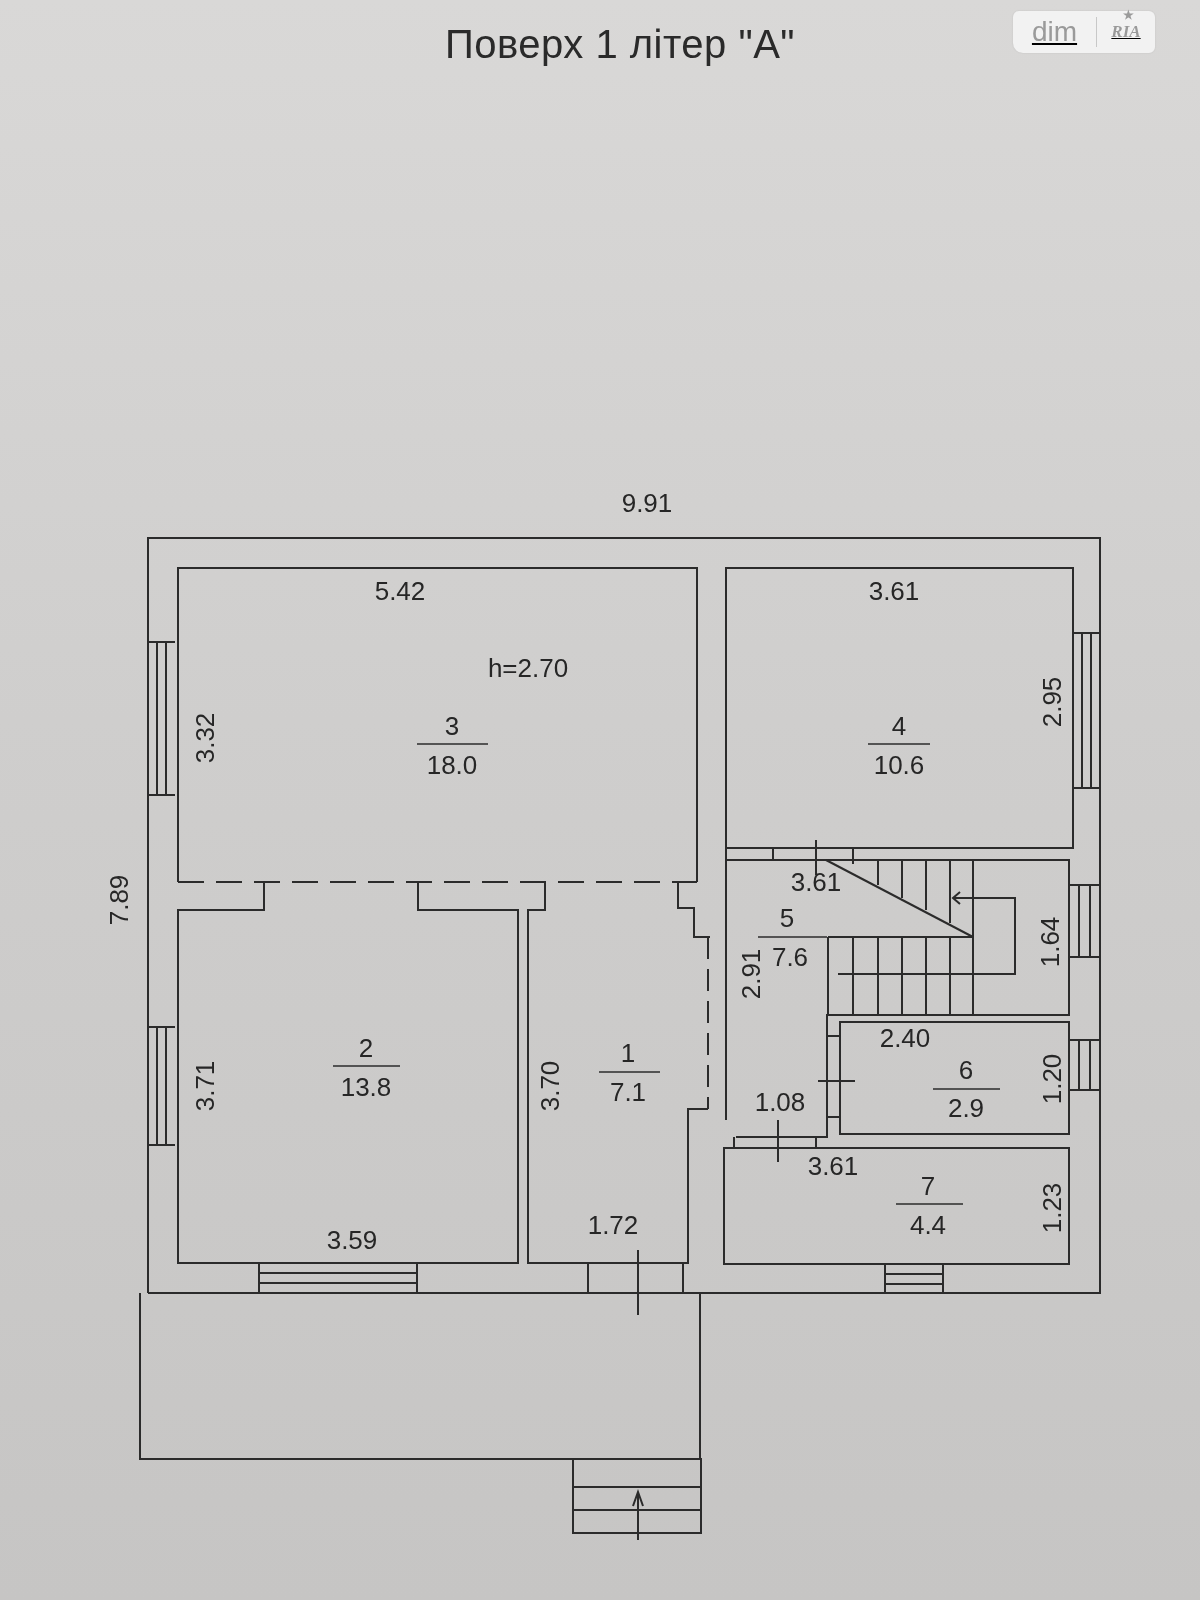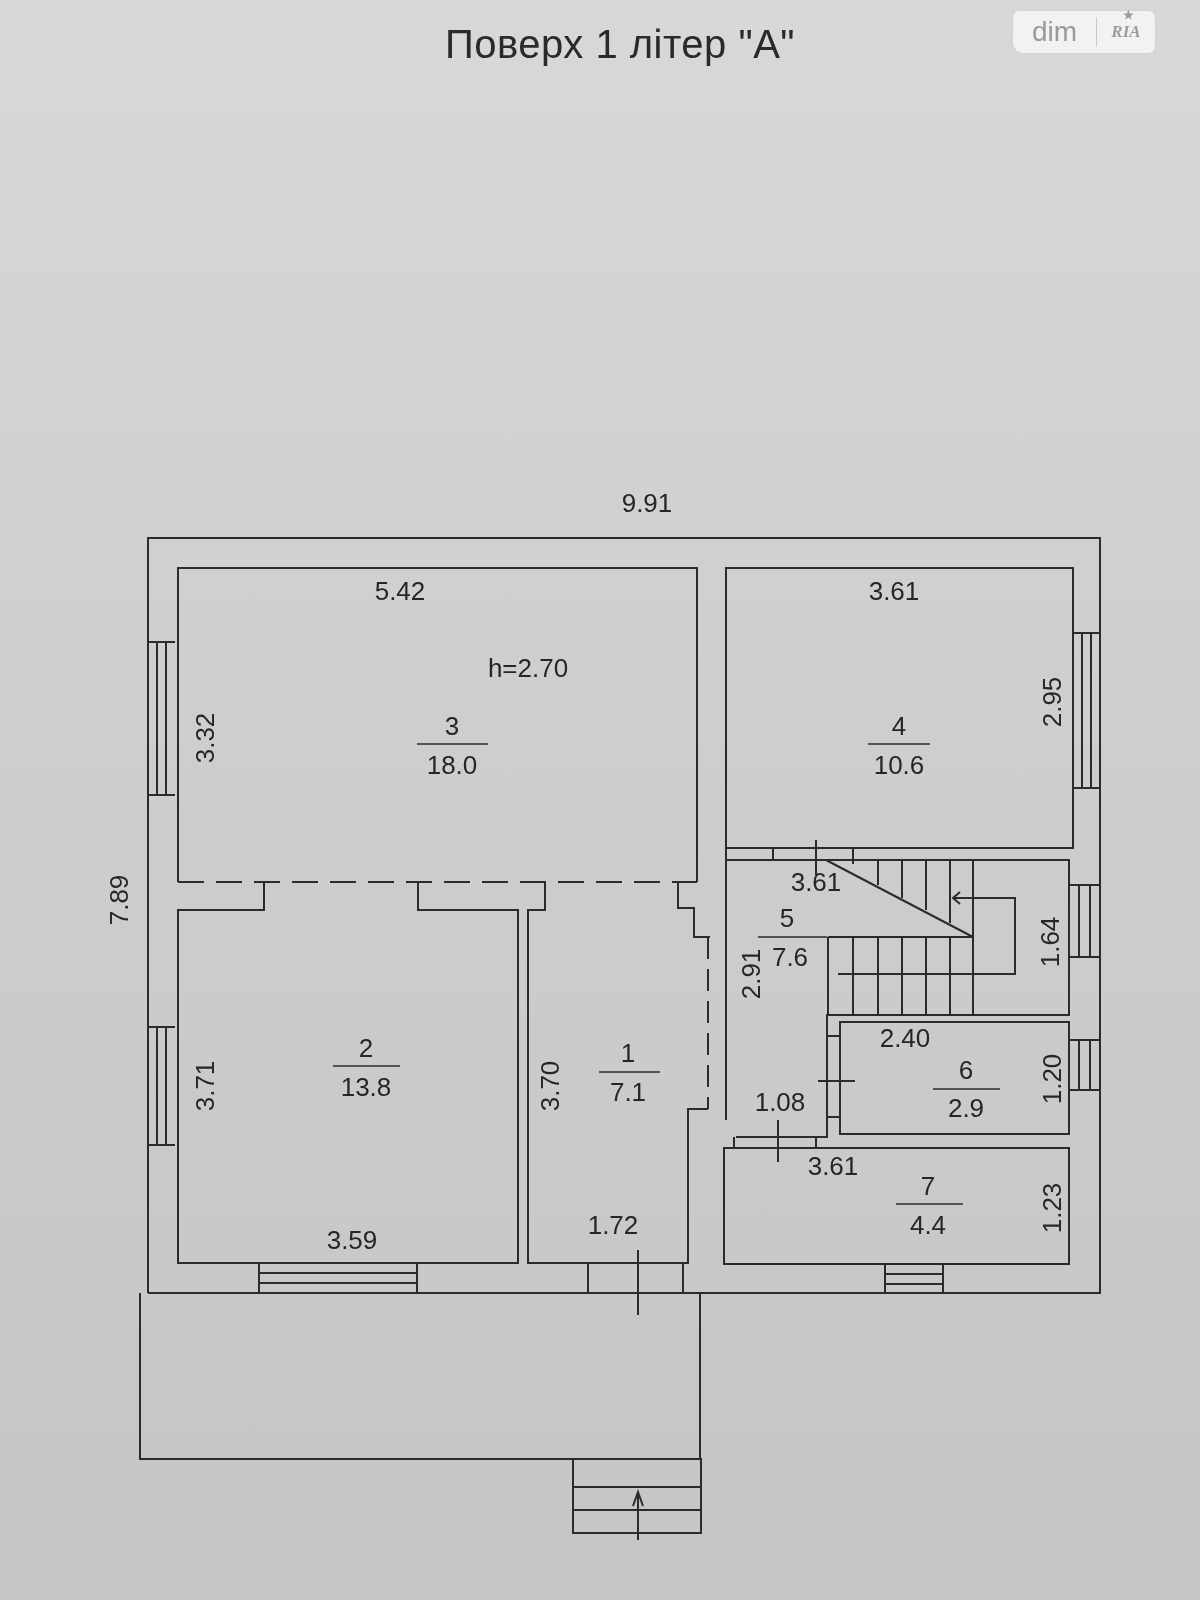--- a/index.html
+++ b/index.html
@@ -10,20 +10,21 @@
     position:relative;
   }
   .title {
     position:absolute; left:0; width:1240px; top:22px; text-align:center;
     font-size:40px; color:#2a2a2a; letter-spacing:0.5px;
   }
   .logo {
     position:absolute; left:1013px; top:11px; width:142px; height:42px;
     background:#f2f2f2; border-radius:6px 6px 6px 10px; display:flex; align-items:center;
     box-shadow:0 0 2px rgba(0,0,0,0.1);
+    text-decoration:underline;
   }
   .logo .dim { width:83px; text-align:center; font-size:28px; color:#9a9a9a; font-weight:400; }
   .logo .sep { width:1px; height:30px; background:#c8c8c8; }
   .logo .ria { flex:1; text-align:center; font-family:"Liberation Serif", serif; font-weight:bold; font-size:17px; color:#9a9a9a; font-style:italic; position:relative; }
   .logo .ria .star { position:absolute; top:-14px; left:26px; font-size:12px; font-style:normal; }
   svg.plan { position:absolute; left:0; top:0; }
   svg.plan text { font-family:"Liberation Sans", sans-serif; fill:#262626; }
 </style>
 </head>
 <body>

